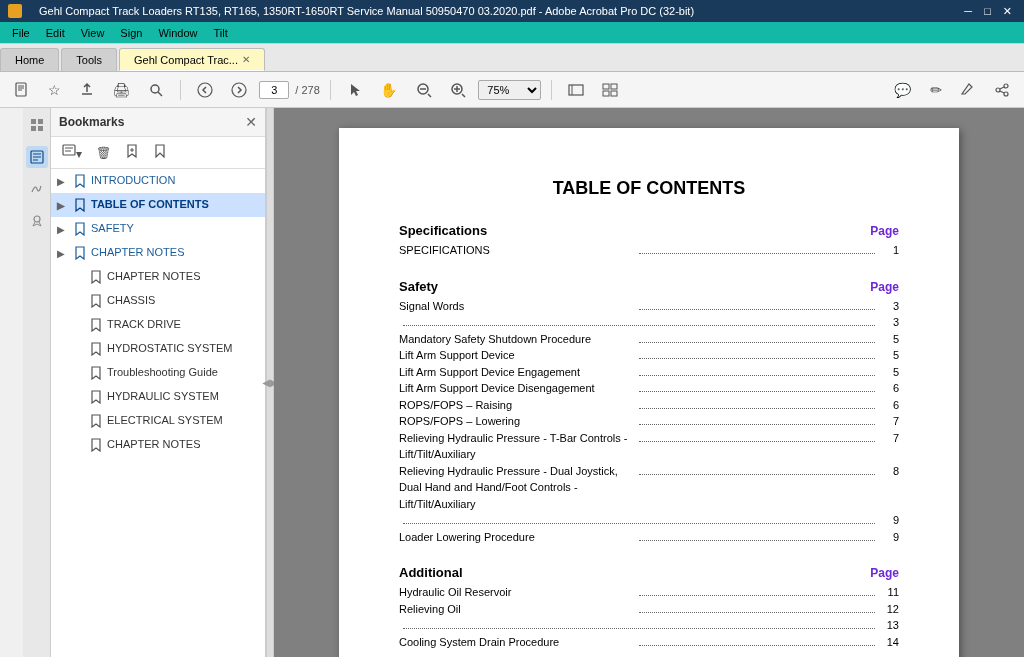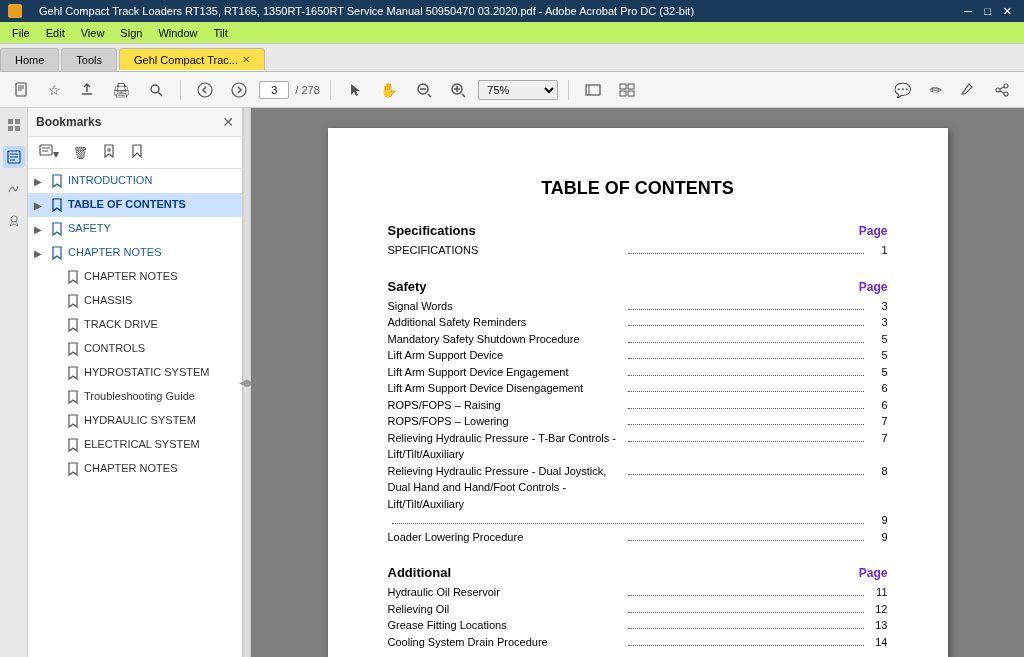--- a/index.html
+++ b/index.html
@@ -16,21 +16,21 @@
       gap: 6px;
       height: 22px;
     }
     .title-bar-icon { width: 14px; height: 14px; background: #e8a020; border-radius: 2px; flex-shrink: 0; }
     .title-bar-text { flex: 1; white-space: nowrap; overflow: hidden; text-overflow: ellipsis; margin-left: 11px; }
     .title-bar-controls { display: flex; gap: 4px; }
     .title-bar-btn { background: none; border: none; color: white; font-size: 11px; cursor: pointer; padding: 0 4px; }
 
     
     .menu-bar {
-      background: #bef264;
+      background: #14b8a6;
       border-bottom: 1px solid #ccc;
       display: flex;
       align-items: center;
       padding: 2px 4px;
       height: 22px;
     }
     .menu-item { padding: 2px 8px; font-size: 11px; cursor: pointer; color: #000; }
 
     
     .tab-bar {
@@ -47,21 +47,21 @@
       cursor: pointer;
       border: 1px solid #bbb;
       border-bottom: none;
       background: #d0d0d0;
       margin-right: 2px;
       border-radius: 3px 3px 0 0;
       display: flex;
       align-items: center;
       gap: 4px;
     }
-    .tab.active { background: #fde047; border-bottom: 1px solid white; }
+    .tab.active { background: #fef9c3; border-bottom: 1px solid white; }
     .tab-close { font-size: 10px; color: #666; cursor: pointer; }
 
     
     .toolbar {
       background: #f5f5f5;
       border-bottom: 1px solid #ccc;
       display: flex;
       align-items: center;
       padding: 4px 8px;
       gap: 6px;
@@ -86,28 +86,29 @@
       padding: 2px 4px;
       font-size: 11px;
       border-radius: 2px;
     }
     .nav-total { font-size: 11px; color: #555; }
     .zoom-select {
       border: 1px solid #aaa;
       font-size: 11px;
       padding: 2px 4px;
       border-radius: 2px;
-      width: 80px;
+      width: 63px;
     }
     .toolbar-spacer { flex: 1; }
 
     
     .main-layout {
       display: flex;
       height: calc(657px - 22px - 22px - 28px - 36px);
+      padding-left: 23px;
     }
 
     
     .left-panel {
       width: 215px;
       background: white;
       border-right: 1px solid #ccc;
       display: flex;
       flex-direction: column;
       flex-shrink: 0;
@@ -502,30 +503,20 @@
         <span class="bm-label">TRACK DRIVE</span>
       </div>
       <div class="bookmark-item plain">
         <span class="bm-indent"></span>
         <span class="bm-arrow"></span>
         <span class="bm-icon">
           <svg viewBox="0 0 14 14" fill="none">
               <path d="M3 1 L3 13 L7 10 L11 13 L11 1 Z" stroke="#555" stroke-width="1.2" fill="none"></path>
             </svg>
         </span>
-        <span class="bm-label">CONTROLS</span>
-      </div>
-      <div class="bookmark-item plain">
-        <span class="bm-indent"></span>
-        <span class="bm-arrow"></span>
-        <span class="bm-icon">
-          <svg viewBox="0 0 14 14" fill="none">
-              <path d="M3 1 L3 13 L7 10 L11 13 L11 1 Z" stroke="#555" stroke-width="1.2" fill="none"></path>
-            </svg>
-        </span>
         <span class="bm-label">HYDROSTATIC SYSTEM</span>
       </div>
       <div class="bookmark-item plain">
         <span class="bm-indent"></span>
         <span class="bm-arrow"></span>
         <span class="bm-icon">
           <svg viewBox="0 0 14 14" fill="none">
               <path d="M3 1 L3 13 L7 10 L11 13 L11 1 Z" stroke="#555" stroke-width="1.2" fill="none"></path>
             </svg>
         </span>
@@ -586,21 +577,20 @@
         <div class="toc-section-header">
           <span class="toc-section-title">Safety</span>
           <span class="toc-section-page">Page</span>
         </div>
         <div class="toc-entry">
             <span class="toc-entry-label">Signal Words</span>
             <span class="toc-dots"></span>
             <span class="toc-entry-page">3</span>
           </div>
         <div class="toc-entry">
-            <span class="toc-entry-label">Additional Safety Reminders</span>
             <span class="toc-dots"></span>
             <span class="toc-entry-page">3</span>
           </div>
         <div class="toc-entry">
             <span class="toc-entry-label">Mandatory Safety Shutdown Procedure</span>
             <span class="toc-dots"></span>
             <span class="toc-entry-page">5</span>
           </div>
         <div class="toc-entry">
             <span class="toc-entry-label">Lift Arm Support Device</span>
@@ -657,21 +647,20 @@
             <span class="toc-entry-label">Hydraulic Oil Reservoir</span>
             <span class="toc-dots"></span>
             <span class="toc-entry-page">11</span>
           </div>
         <div class="toc-entry">
             <span class="toc-entry-label">Relieving Oil</span>
             <span class="toc-dots"></span>
             <span class="toc-entry-page">12</span>
           </div>
         <div class="toc-entry">
-            <span class="toc-entry-label">Grease Fitting Locations</span>
             <span class="toc-dots"></span>
             <span class="toc-entry-page">13</span>
           </div>
         <div class="toc-entry">
             <span class="toc-entry-label">Cooling System Drain Procedure</span>
             <span class="toc-dots"></span>
             <span class="toc-entry-page">14</span>
           </div>
       </div>
 

